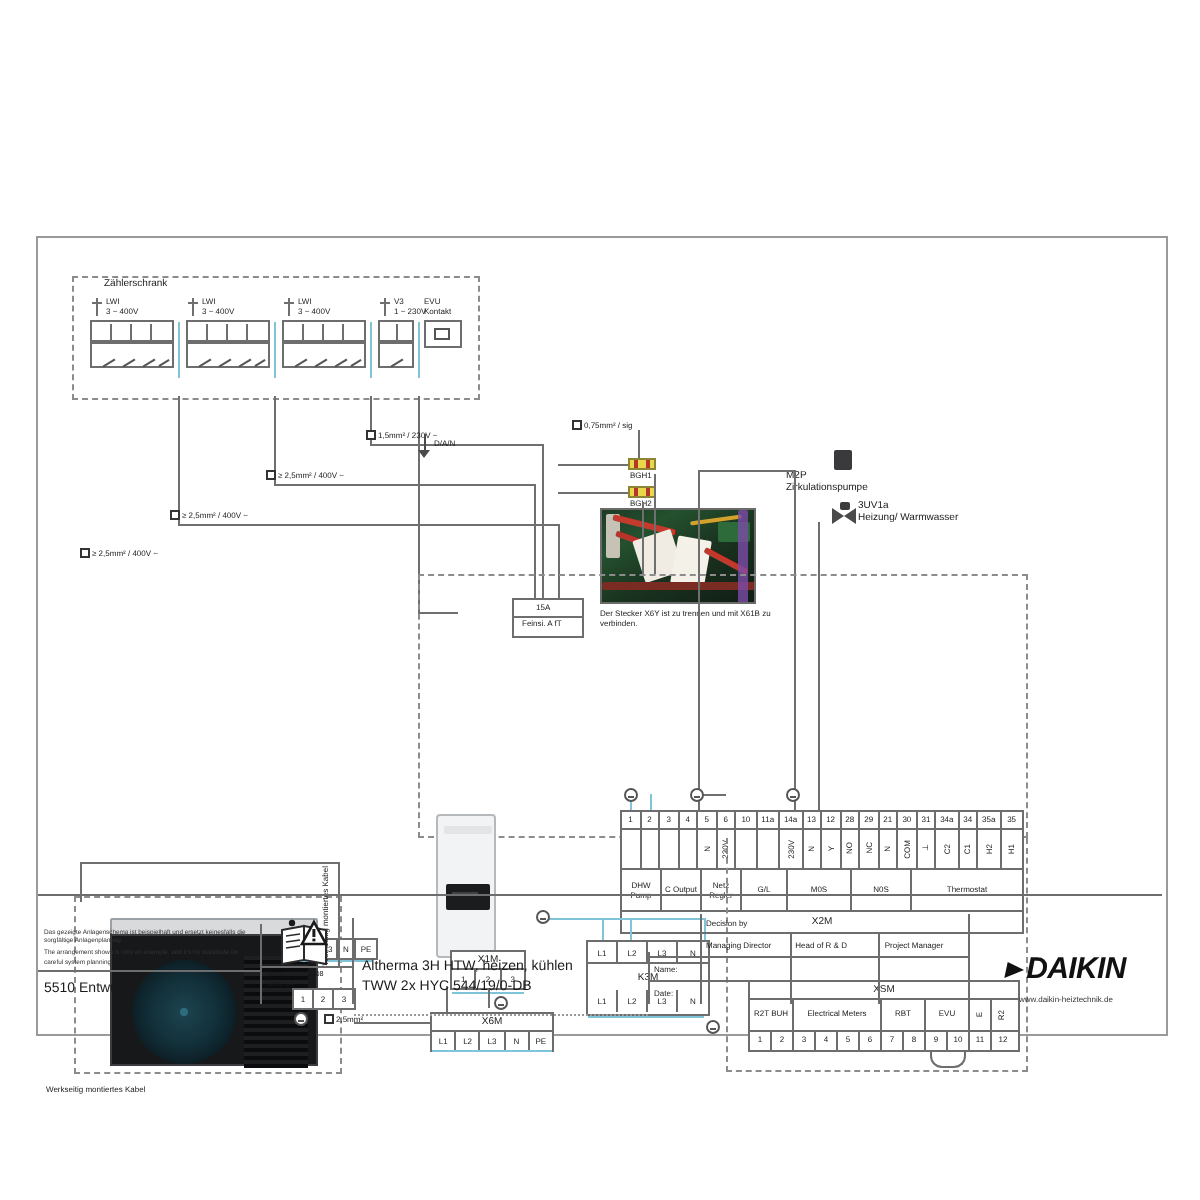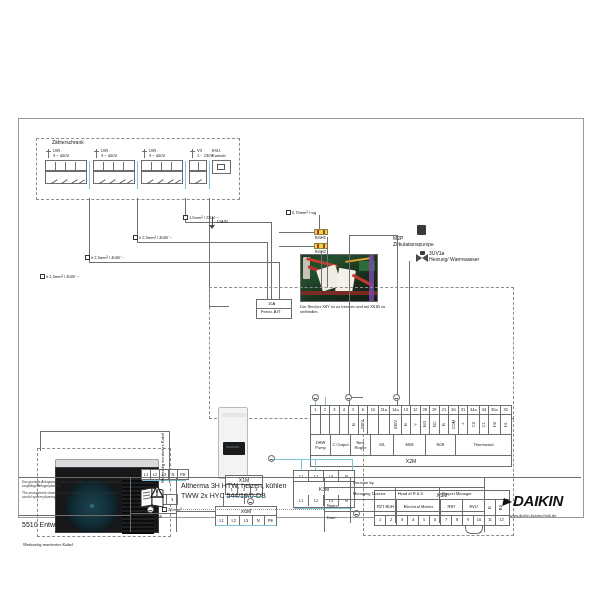--- a/index.html
+++ b/index.html
@@ -81,21 +81,21 @@
   .gnd{position:absolute;width:7px;height:7px;border:1px solid #555;border-radius:50%;background:#fff;box-sizing:border-box;}
   .gnd:after{content:"";position:absolute;left:1px;top:3px;width:3px;height:1px;background:#555;}
 
   .cico{display:inline-block;width:5px;height:5px;border:1px solid #333;box-sizing:border-box;margin-right:1px;vertical-align:-1px;background:#fff;}
 
   
   .brk{position:absolute;border:1px solid #6d6d6d;background:#fff;box-sizing:border-box;}
   .brkline{position:absolute;background:#555;height:1px;}
 
   
-  #title{position:absolute;left:0px;top:358px;width:562px;height:55px;border-top:1px solid #6d6d6d;box-sizing:border-box;display:flex;}
+  #title{position:absolute;left:0px;top:328px;width:562px;height:55px;border-top:1px solid #6d6d6d;box-sizing:border-box;display:flex;align-items:flex-end;}
   .tb{border-right:1px solid #6d6d6d;box-sizing:border-box;position:relative;}
   #tb-legal{width:112px;display:flex;flex-direction:column;}
   #tb-legal .para{flex:1;padding:2px 3px;font-size:3.2px;line-height:1.35;color:#333;}
   #tb-legal .proj{height:16px;border-top:1px solid #6d6d6d;display:flex;align-items:center;padding-left:3px;font-size:7px;}
   #tb-sym{width:46px;display:flex;flex-direction:column;}
   #tb-sym .symbox{flex:1;display:flex;align-items:center;justify-content:center;}
   #tb-sym .stamp{height:16px;border-top:1px solid #6d6d6d;padding:1px 2px;font-size:3.6px;line-height:1.5;}
   #tb-desc{flex:1;padding:3px 4px;font-size:7px;line-height:1.45;}
   #tb-dec{width:160px;display:flex;flex-direction:column;font-size:4px;}
   #tb-dec .r1{height:9px;border-bottom:1px solid #6d6d6d;display:flex;}

